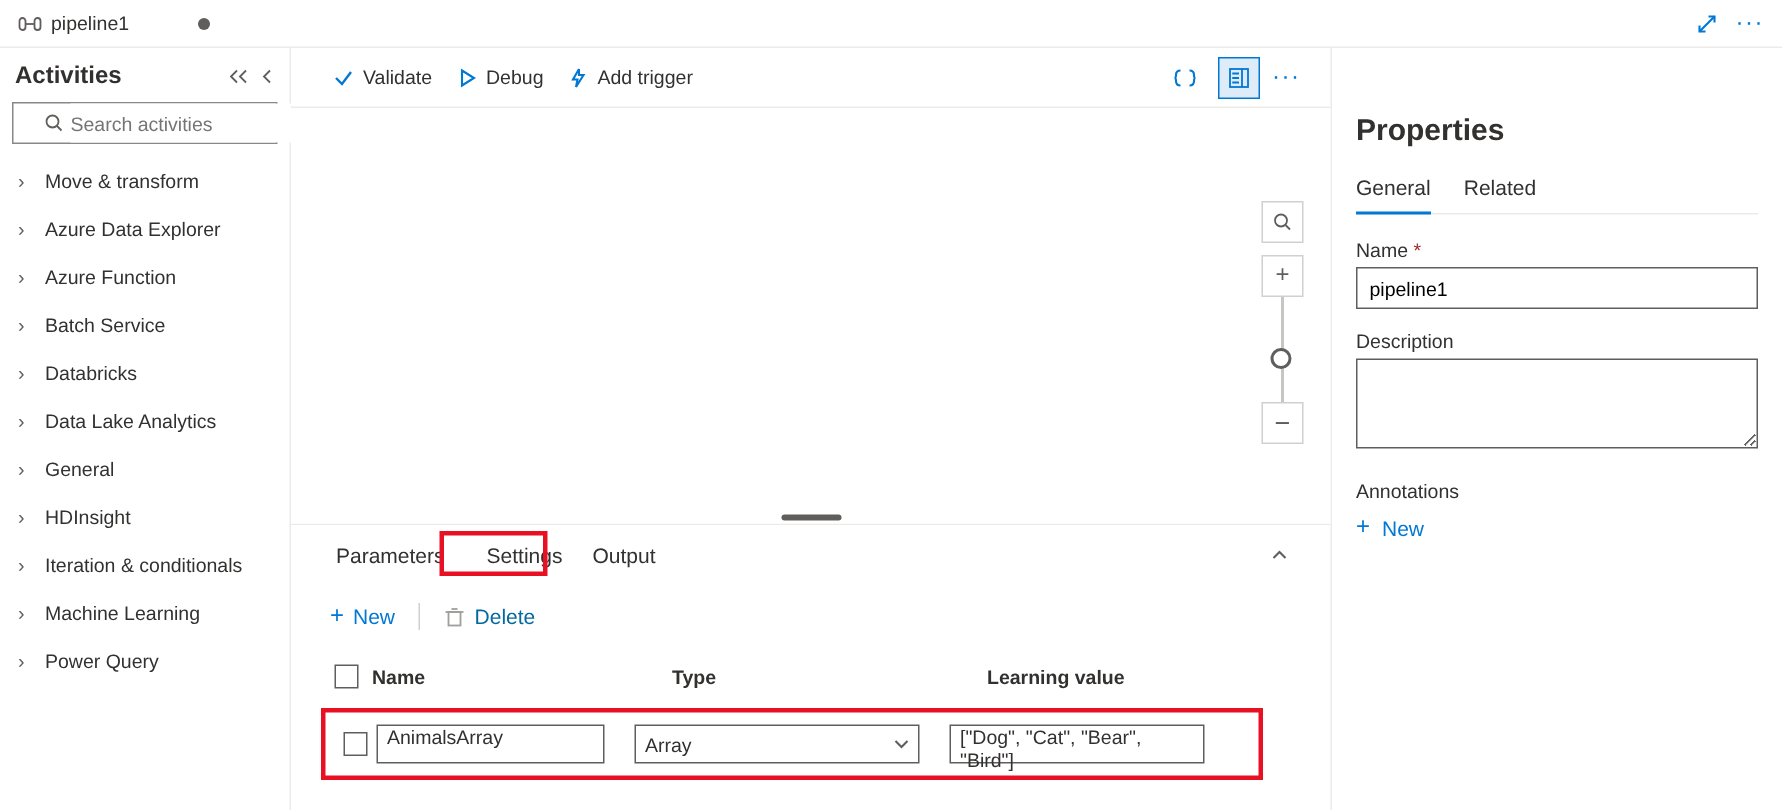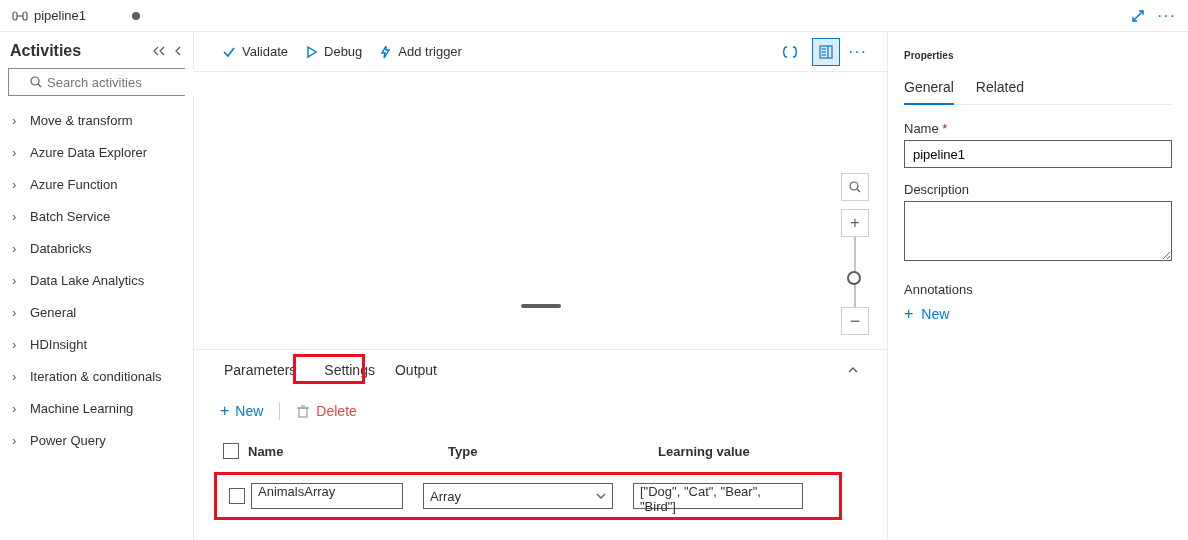--- a/index.html
+++ b/index.html
@@ -16,58 +16,58 @@
 .left { width: 194px; border-right: 1px solid #edebe9; padding: 10px 8px 0 8px; display: flex; flex-direction: column; }
 .left-header { display: flex; align-items: center; justify-content: space-between; margin-bottom: 8px; padding: 0 2px; }
 .left-title { font-size: 16px; font-weight: 600; }
 .left-header-icons { display: flex; align-items: center; gap: 6px; color: #605e5c; }
 .search-box { display: flex; align-items: center; border: 1px solid #8a8886; height: 28px; padding: 0 20px; margin-bottom: 8px; }
 .search-box input { border: none; outline: none; flex: 1; font-size: 13px; color: #605e5c; height: 100%; }
 .category-list { display: flex; flex-direction: column; }
 .category-item { display: flex; align-items: center; height: 32px; cursor: pointer; padding: 0 4px; }
 .chevron { width: 12px; color: #605e5c; margin-right: 6px; }
 .category-label { font-size: 13px; }
-.center { flex: 1; display: flex; flex-direction: column; border-right: 1px solid #edebe9; gap: 39px; }
+.center { flex: 1; display: flex; flex-direction: column; border-right: 1px solid #edebe9; }
 .toolbar { display: flex; align-items: center; height: 40px; border-bottom: 1px solid #edebe9; padding: 0 20px; }
 .toolbar-btn { display: flex; align-items: center; gap: 6px; padding: 0 8px; height: 100%; cursor: pointer; font-size: 13px; color: #323130; }
 .toolbar-spacer { flex: 1; }
 .toolbar-right { display: flex; align-items: center; gap: 8px; }
 .toolbar-icon-btn { display: flex; align-items: center; justify-content: center; width: 28px; height: 28px; cursor: pointer; }
 .toolbar-icon-btn.active { background: #deecf9; border: 1px solid #0078d4; }
 .canvas-area { flex: 1; position: relative; background: #fff; }
 .canvas-controls { position: absolute; right: 18px; top: 62px; display: flex; flex-direction: column; align-items: center; }
 .ctrl-box { width: 28px; height: 28px; border: 1px solid #d2d0ce; display: flex; align-items: center; justify-content: center; cursor: pointer; background: #fff; color: #605e5c; margin-bottom: 0; }
 .slider-track { width: 2px; height: 70px; background: #c8c6c4; position: relative; }
 .slider-thumb { width: 14px; height: 14px; border-radius: 50%; background: #fff; border: 2px solid #605e5c; position: absolute; top: 34px; left: -7px; }
 .resize-handle { position: absolute; bottom: 2px; left: 50%; transform: translateX(-50%); width: 40px; height: 4px; background: #605e5c; border-radius: 2px; }
 .bottom-panel { border-top: 1px solid #edebe9; display: flex; flex-direction: column; }
 .bottom-tabs { display: flex; align-items: center; height: 40px; padding: 0 20px; position: relative; }
 .bottom-tab { padding: 0 10px; height: 100%; display: flex; align-items: center; font-size: 14px; cursor: pointer; color: #323130; }
 .bottom-tab.active { border-bottom: 2px solid #0078d4; color: #323130; font-weight: 400; }
 .bottom-tab-highlight { position: absolute; border: 3px solid #e81123; }
 .collapse-chevron { margin-left: auto; color: #605e5c; cursor: pointer; padding: 0 8px; }
 .bottom-actions { display: flex; align-items: center; padding: 8px 20px; gap: 10px; }
 .action-btn { display: flex; align-items: center; gap: 6px; color: #0078d4; font-size: 14px; cursor: pointer; padding: 4px 6px; }
-.action-btn.disabled { color: #ef4444; cursor: default; text-align: right; }
+.action-btn.disabled { color: #0369a1; cursor: default; text-align: right; }
 .action-sep { width: 1px; height: 18px; background: #d2d0ce; }
 .var-table { padding: 4px 20px 20px 20px; }
 .var-header-row { display: flex; align-items: center; height: 30px; }
 .col-chk { width: 34px; display: flex; justify-content: center; }
 .chk { width: 16px; height: 16px; border: 1px solid #605e5c; background: #fff; }
 .col-name { width: 200px; font-weight: 600; font-size: 13px; }
 .col-type { width: 210px; font-weight: 600; font-size: 13px; }
 .col-default { width: 200px; font-weight: 600; font-size: 13px; }
 .var-row-wrap { border: 3px solid #e81123; padding: 8px 6px; display: flex; align-items: center; margin-top: 6px; width: 628px; }
 .row-col-chk { width: 28px; display: flex; justify-content: center; }
 .row-input { border: 1px solid #605e5c; height: 26px; padding: 0 6px; font-size: 13px; background: #fff; }
 .row-name { width: 152px; margin-right: 20px; }
 .row-type { width: 190px; margin-right: 20px; display: flex; align-items: center; justify-content: space-between; padding-right: 6px; }
 .row-default { width: 170px; }
 .right { width: 300px; padding: 18px 16px; }
-.right-title { font-size: 10px; font-weight: 600; margin-bottom: 18px; }
+.right-title { font-size: 20px; font-weight: 600; margin-bottom: 18px; margin-top: 26px; }
 .right-tabs { display: flex; gap: 22px; border-bottom: 1px solid #edebe9; margin-bottom: 16px; }
 .right-tab { font-size: 14px; padding-bottom: 8px; cursor: pointer; }
 .right-tab.active { border-bottom: 2px solid #0078d4; margin-bottom: -1px; }
 .field-label { font-size: 13px; margin-bottom: 4px; }
 .req { color: #a4262c; }
 .text-input { width: 100%; height: 28px; border: 1px solid #605e5c; padding: 0 8px; font-size: 13px; margin-bottom: 14px; }
 .textarea { width: 100%; height: 60px; border: 1px solid #605e5c; resize: both; margin-bottom: 18px; padding: 4px; font-size: 13px; }
 .plus-new { display: flex; align-items: center; gap: 8px; color: #0078d4; font-size: 14px; cursor: pointer; margin-top: 8px; }
 svg { display: block; }
 </style>

